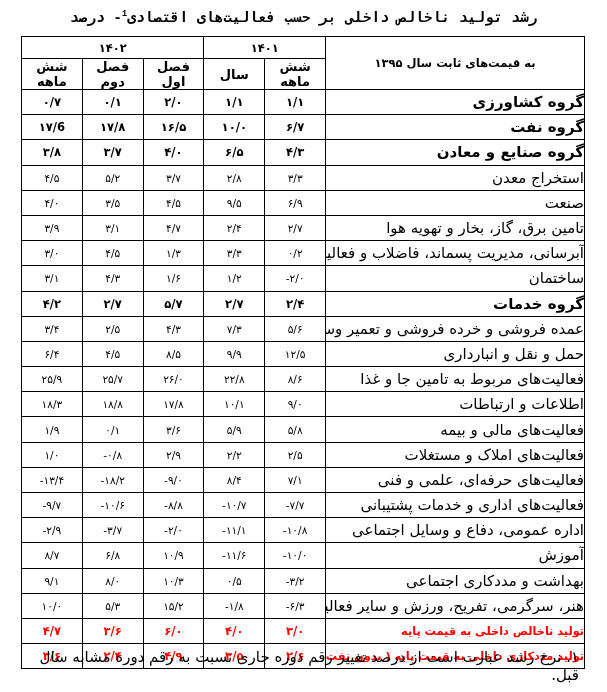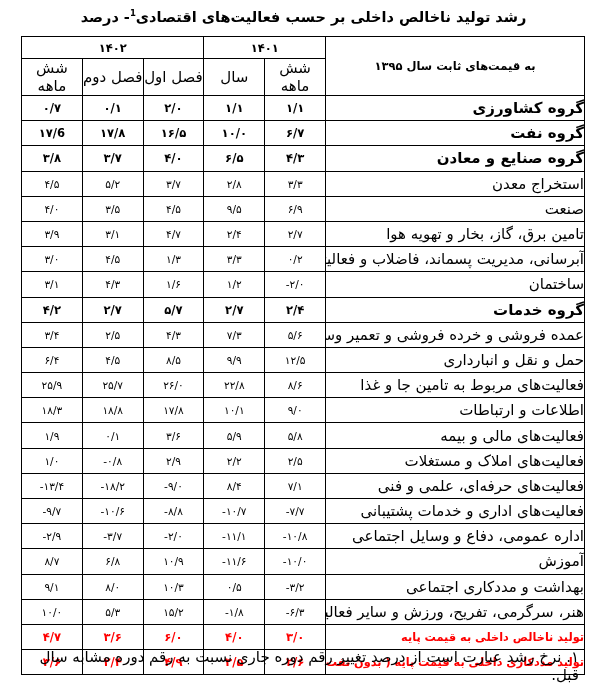--- a/index.html
+++ b/index.html
@@ -32,20 +32,21 @@
     padding-bottom: 8px;
   }
   .title-text {
     font-size: 14.5px;
     font-weight: bold;
     color: #000;
     letter-spacing: 0;
     direction: rtl;
     unicode-bidi: isolate;
     white-space: nowrap;
+    font-family: Liberation Mono, monospace;
   }
   .title-text sup {
     font-size: 8.5px;
     vertical-align: super;
     font-weight: bold;
   }
 
   
   .tbl-wrap {
     position: absolute;
@@ -75,23 +76,23 @@
   tr.hdr-top td {
     height: 21px;
     text-align: center;
     font-size: 11.5px;
     font-weight: bold;
     color: #000;
   }
   tr.hdr-sub td {
     height: 22px;
     text-align: center;
-    font-size: 15px;
-    color: #000;
-    font-weight: normal;
+    font-size: 13px;
+    color: #000;
+    font-weight: bold;
   }
   td.hdr-note {
     text-align: center;
     font-size: 11.5px;
     font-weight: bold;
     color: #FF0000;
     vertical-align: middle;
   }
 
   

